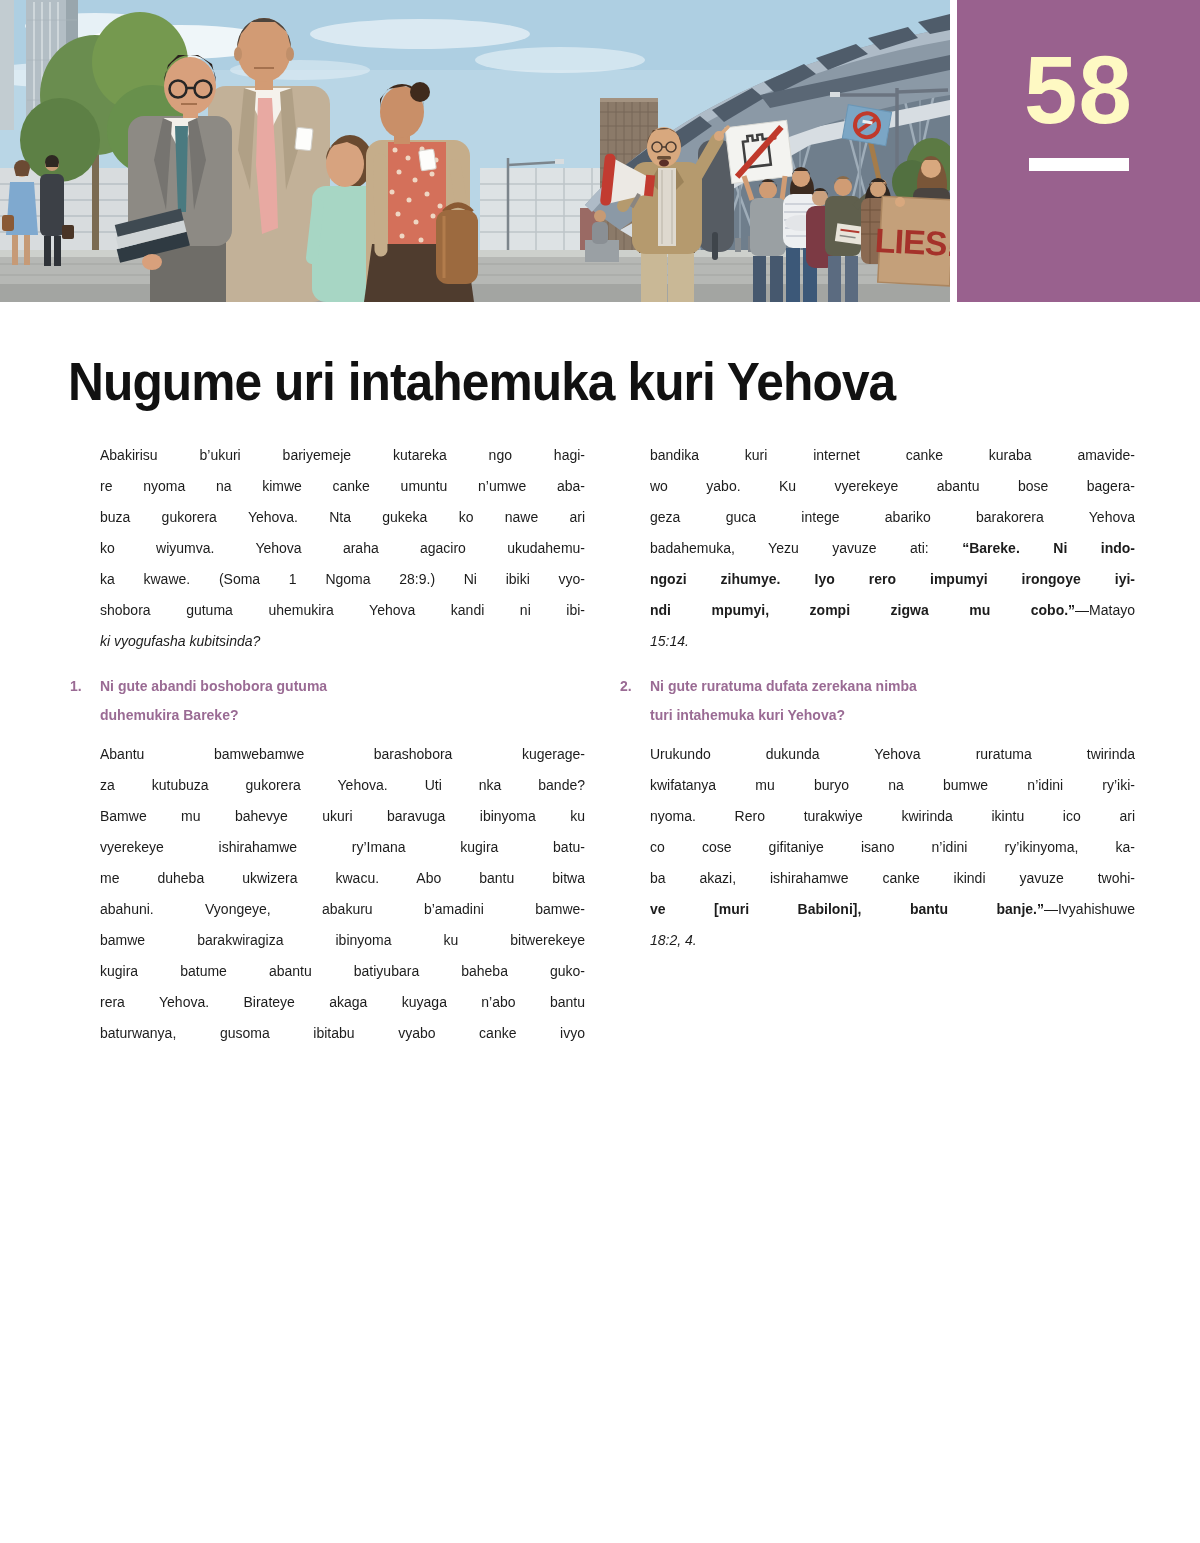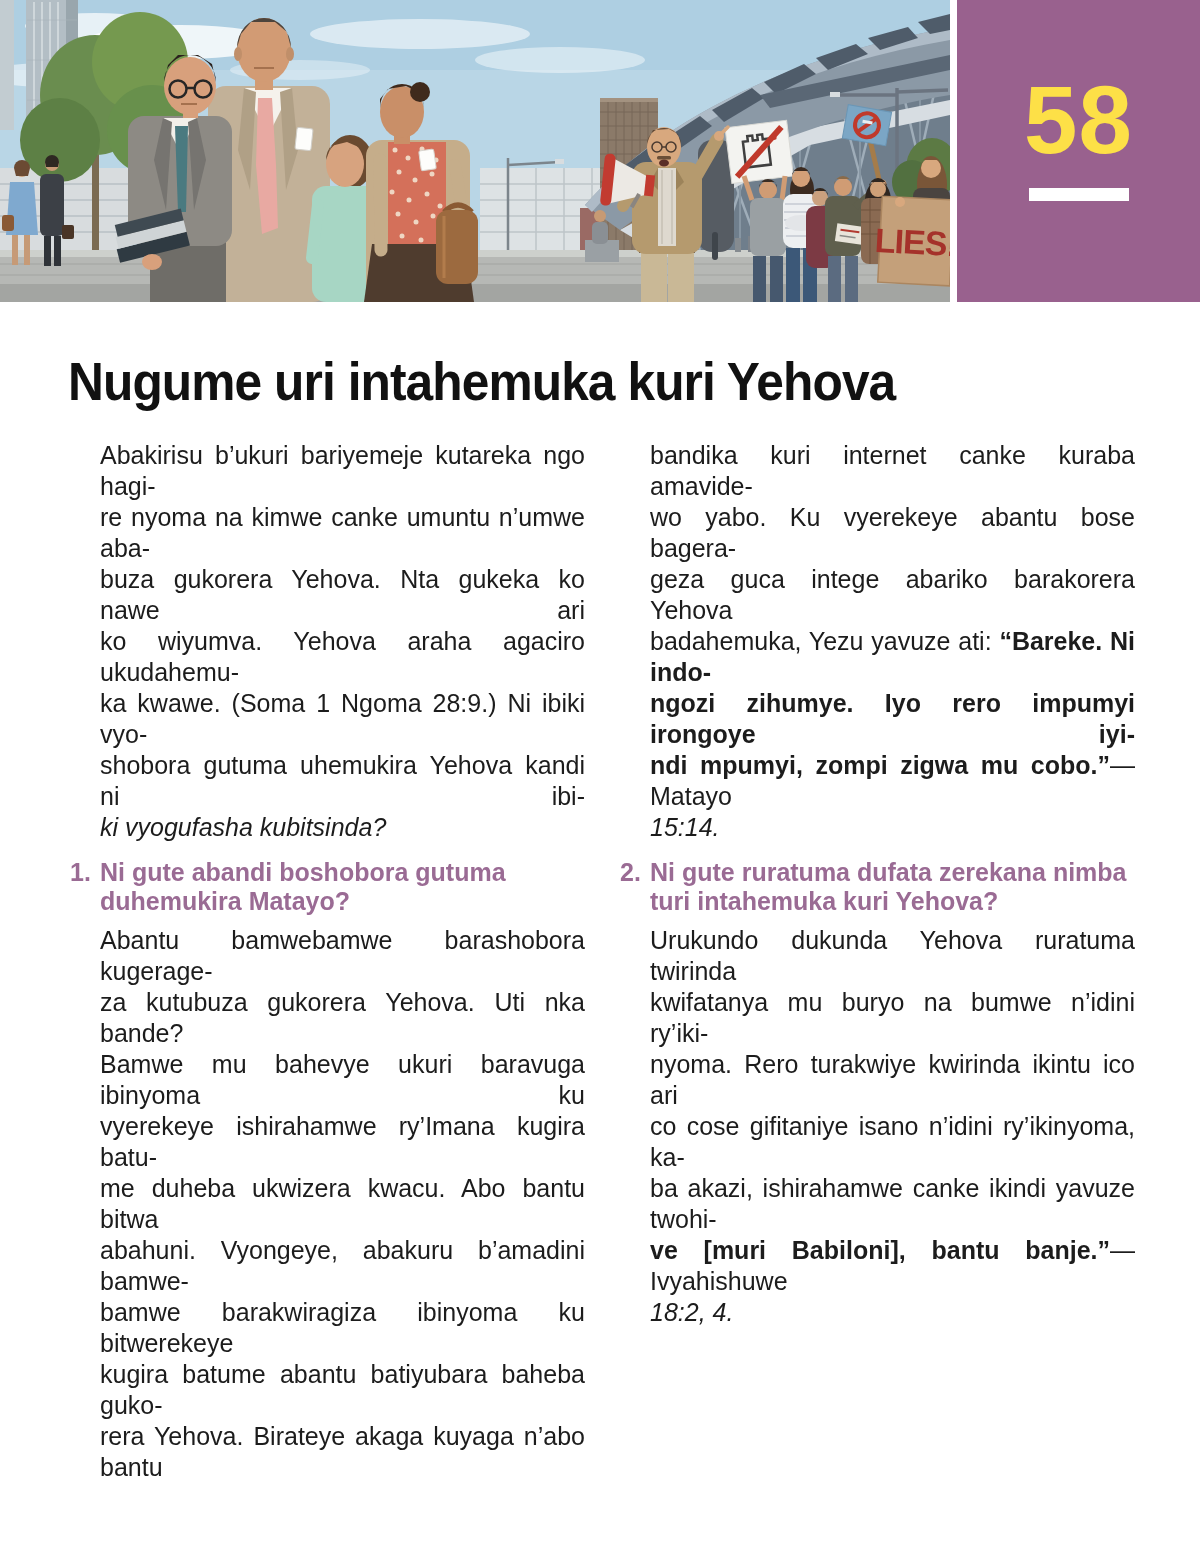--- a/index.html
+++ b/index.html
@@ -8,26 +8,26 @@
     --body-text:#1c1c1c;
     --sign-red:#a5322a;
   }
   html,body{margin:0;padding:0;background:#fff;}
   .page{width:1200px;height:1543px;background:#fff;overflow:hidden;position:relative;
         font-family:"Liberation Sans",sans-serif;}
   .hero{display:flex;height:302px;}
   .photo{width:950px;height:302px;display:block;background:#b9d6e6;}
   .lesson-block{margin-left:7px;width:243px;height:302px;background:var(--accent-purple);
         display:flex;flex-direction:column;align-items:center;}
-  .lesson-num{color:#fde047;font-weight:700;font-size:96px;line-height:1;margin-top:72px;letter-spacing:1px;}
+  .lesson-num{color:#fef9c3;font-weight:700;font-size:96px;line-height:1;margin-top:42px;letter-spacing:1px;}
   .lesson-bar{width:100px;height:13px;background:#fff;margin-top:20px;}
   .title{margin:50px 0 0 68px;font-size:54px;line-height:58px;font-weight:700;color:#111;
         letter-spacing:-1px;white-space:nowrap;transform:scaleX(0.92);transform-origin:0 50%;}
   .cols{display:flex;gap:35px;margin:30px 65px 0 70px;color:var(--body-text);}
-  .col{width:515px;box-sizing:border-box;padding-left:30px;font-size:25px;}
+  .col{width:515px;box-sizing:border-box;padding-left:30px;font-size:14px;}
   .ln{line-height:31px;text-align:justify;text-align-last:justify;-moz-text-align-last:justify;}
   .ln-last{text-align-last:left;font-style:italic;-moz-text-align-last:left;}
   .b{font-weight:700;}
   .para{margin:0 0 2px 0;}
   .qblock{position:relative;margin:15px 0 9px 0;color:var(--question-purple);font-weight:700;}
   .qnum{position:absolute;left:-30px;top:0;line-height:29px;}
   .qline{line-height:29px;}
   .lies-text{fill:var(--sign-red);font-family:"Liberation Sans",sans-serif;font-weight:700;}
 </style>
 </head>
@@ -431,32 +431,33 @@
           <div class="ln"><span>re nyoma na kimwe canke umuntu n’umwe aba-</span></div>
           <div class="ln"><span>buza gukorera Yehova. Nta gukeka ko nawe ari</span></div>
           <div class="ln"><span>ko wiyumva. Yehova araha agaciro ukudahemu-</span></div>
           <div class="ln"><span>ka kwawe. (Soma 1 Ngoma 28:9.) Ni ibiki vyo-</span></div>
           <div class="ln"><span>shobora gutuma uhemukira Yehova kandi ni ibi-</span></div>
           <div class="ln ln-last"><span>ki vyogufasha kubitsinda?</span></div>
         </div>
         <div class="qblock">
           <span class="qnum">1.</span>
           <div class="qline">Ni gute abandi boshobora gutuma</div>
-          <div class="qline">duhemukira Matayo?</div>
+          <div class="qline">duhemukira Bareke?</div>
         </div>
         <div class="para">
           <div class="ln"><span>Abantu bamwebamwe barashobora kugerage-</span></div>
           <div class="ln"><span>za kutubuza gukorera Yehova. Uti nka bande?</span></div>
           <div class="ln"><span>Bamwe mu bahevye ukuri baravuga ibinyoma ku</span></div>
           <div class="ln"><span>vyerekeye ishirahamwe ry’Imana kugira batu-</span></div>
           <div class="ln"><span>me duheba ukwizera kwacu. Abo bantu bitwa</span></div>
           <div class="ln"><span>abahuni. Vyongeye, abakuru b’amadini bamwe-</span></div>
           <div class="ln"><span>bamwe barakwiragiza ibinyoma ku bitwerekeye</span></div>
           <div class="ln"><span>kugira batume abantu batiyubara baheba guko-</span></div>
           <div class="ln"><span>rera Yehova. Birateye akaga kuyaga n’abo bantu</span></div>
+          <div class="ln"><span>baturwanya, gusoma ibitabu vyabo canke ivyo</span></div>
         </div>
       </div>
     <div class="col" id="col-right">
         <div class="para">
           <div class="ln"><span>bandika kuri internet canke kuraba amavide-</span></div>
           <div class="ln"><span>wo yabo. Ku vyerekeye abantu bose bagera-</span></div>
           <div class="ln"><span>geza guca intege abariko barakorera Yehova</span></div>
           <div class="ln"><span>badahemuka, Yezu yavuze ati: </span><span class="b">“Bareke. Ni indo-</span></div>
           <div class="ln"><span class="b">ngozi zihumye. Iyo rero impumyi irongoye iyi-</span></div>
           <div class="ln"><span class="b">ndi mpumyi, zompi zigwa mu cobo.”</span><span>—Matayo</span></div>

